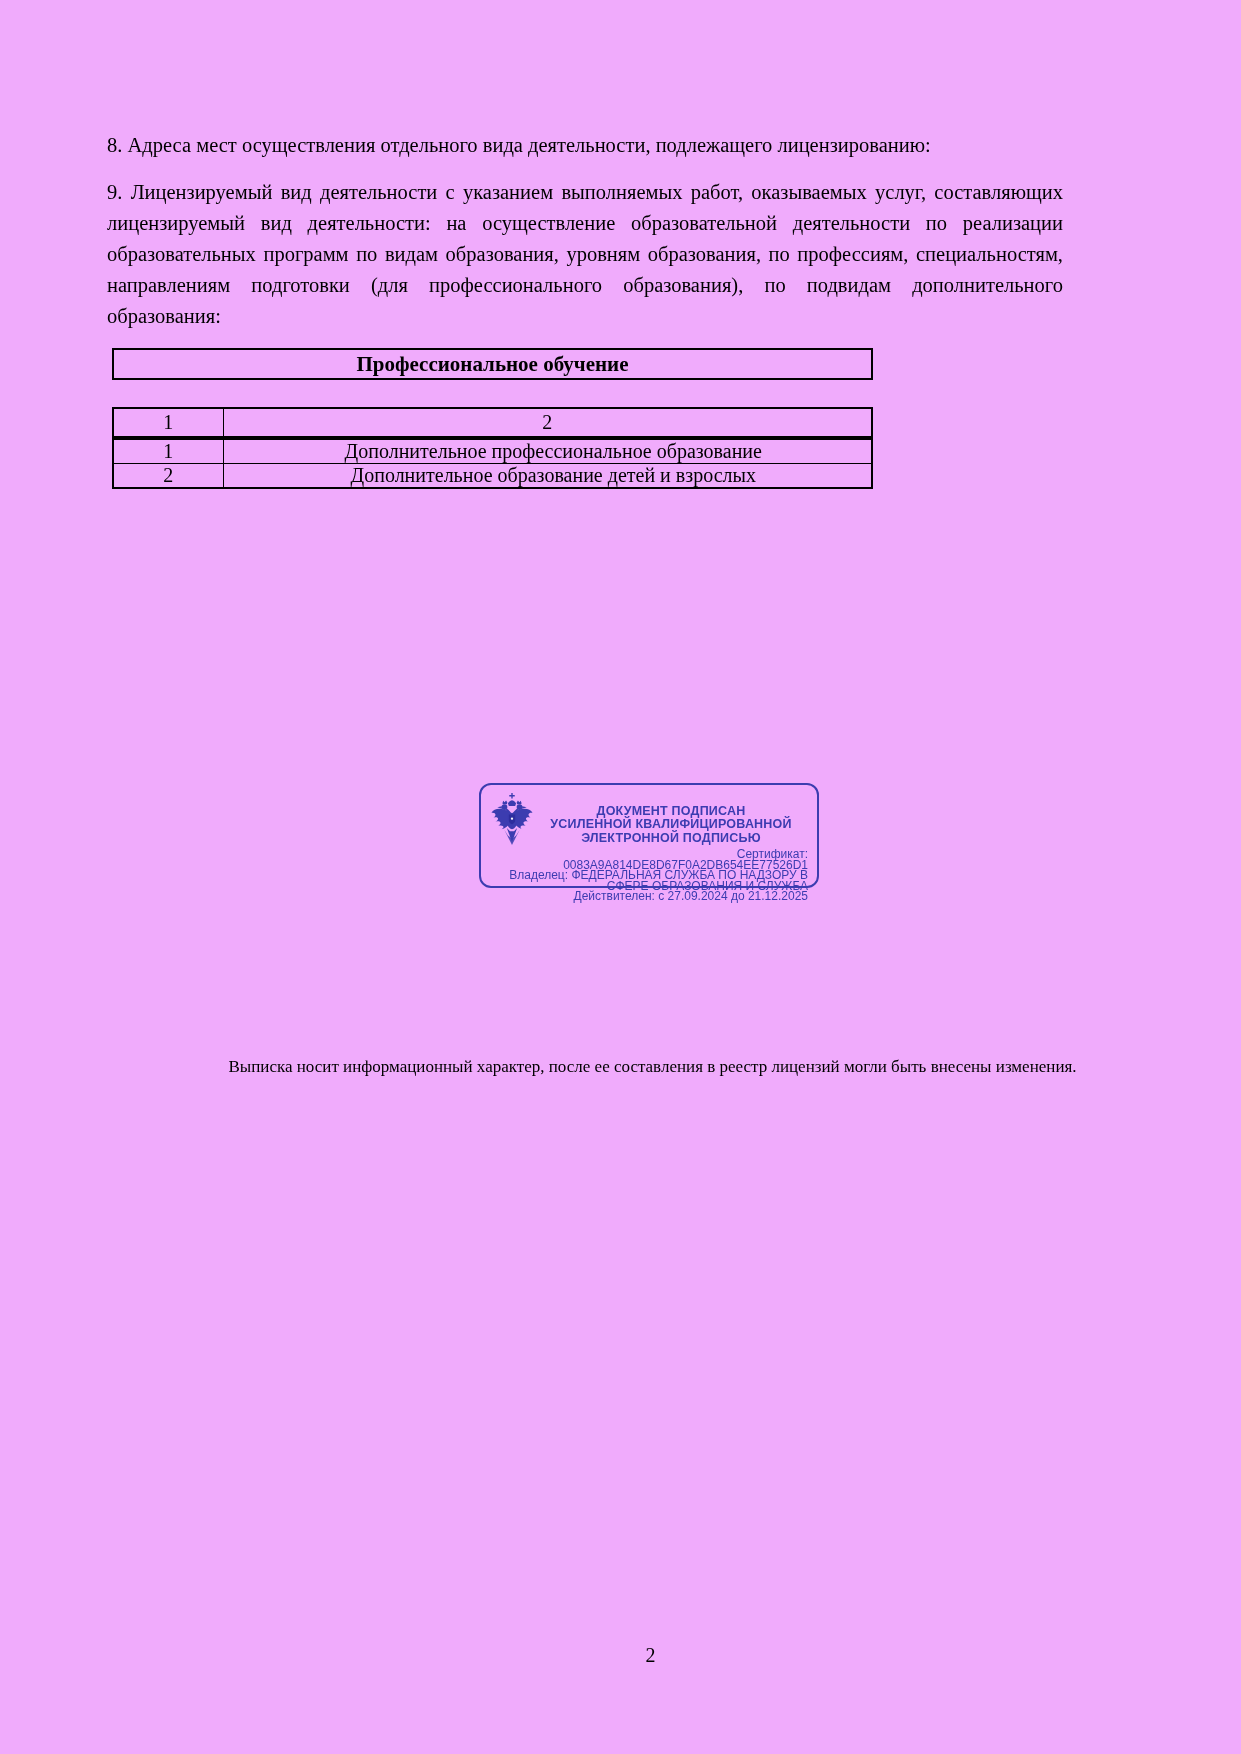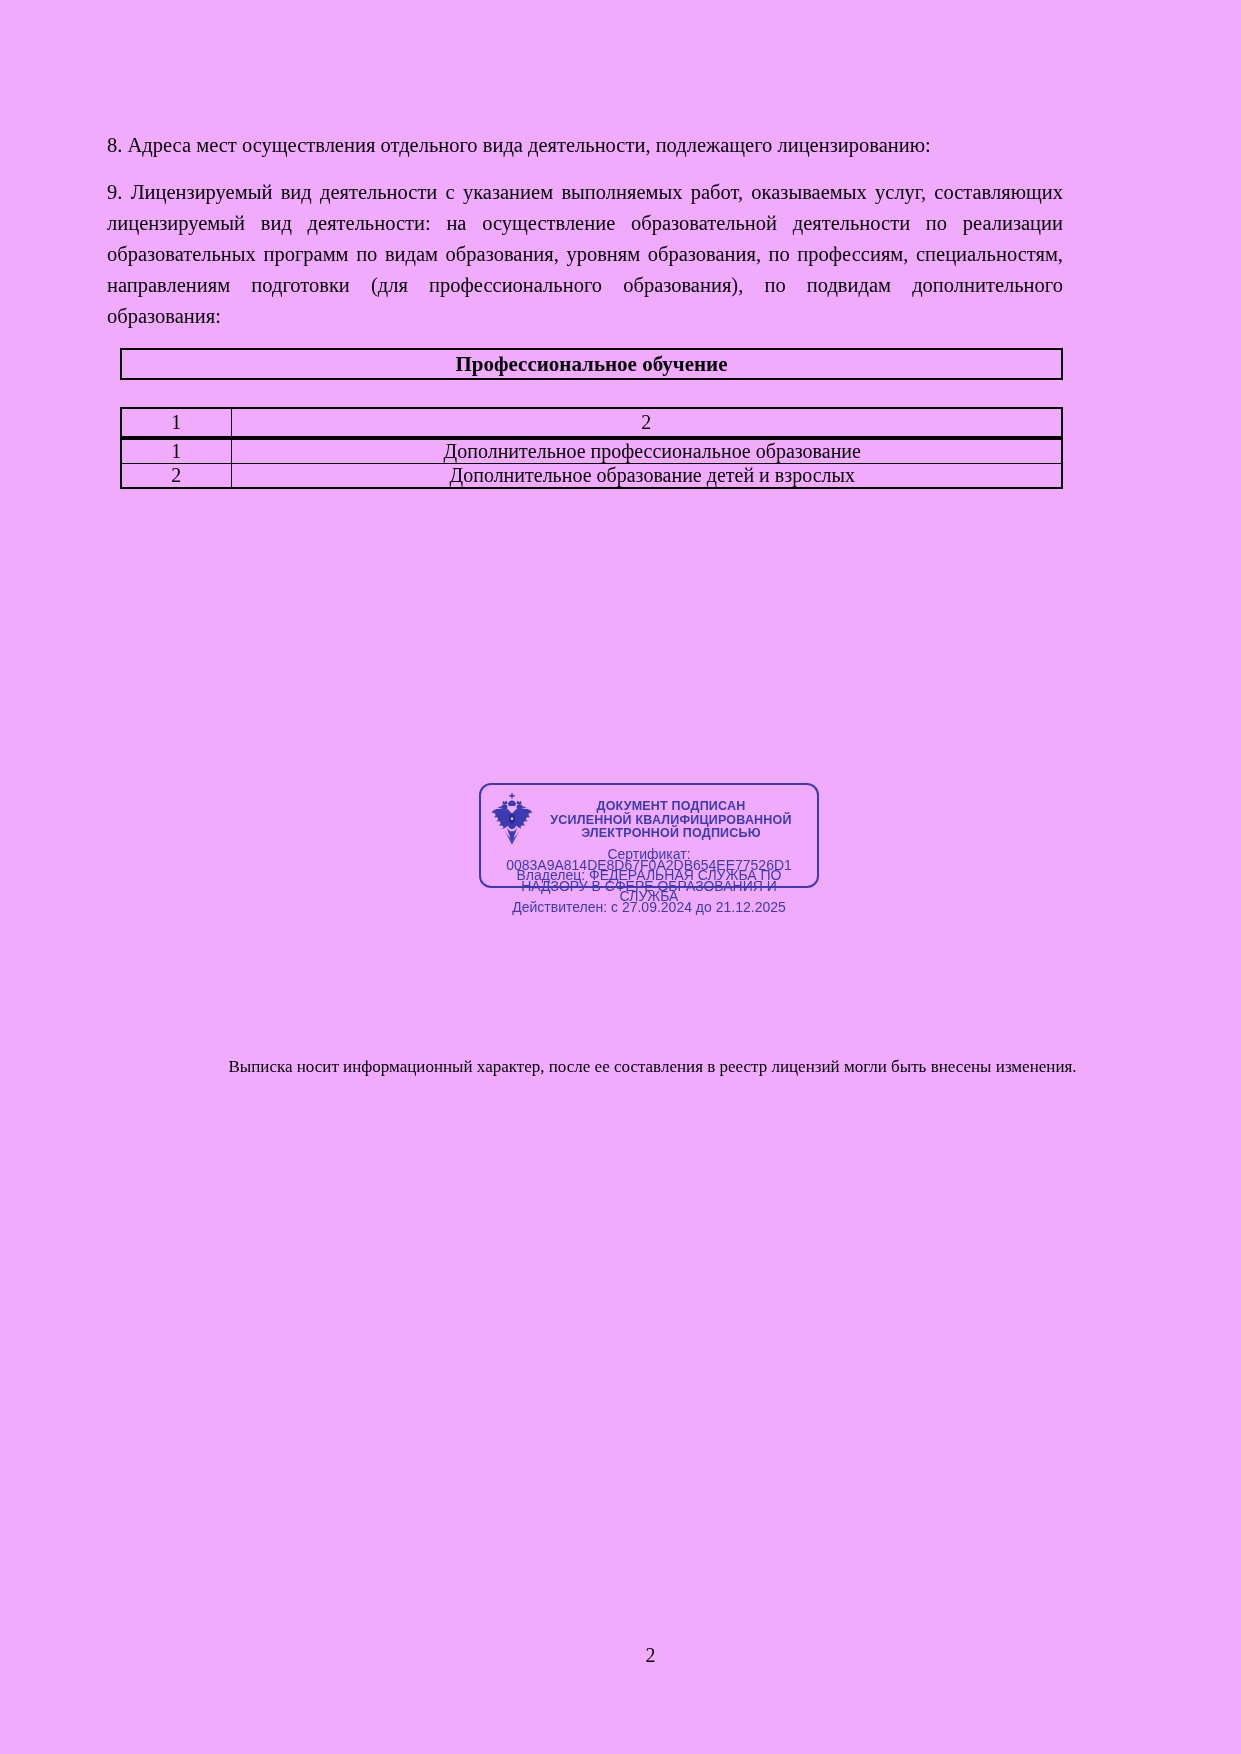--- a/index.html
+++ b/index.html
@@ -24,22 +24,22 @@
     line-height:31px;
   }
   .justify { text-align:justify; }
   .para-9 { margin-top:16px; }
   .para-10 { margin-top:78px; }
 
   
   table.doc-table {
     border-collapse:collapse;
     table-layout:fixed;
-    width:943px;
-    margin-left:13px;
+    width:761px;
+    margin-left:5px;
     font-size:20px;
   }
   table.doc-table td {
     border:1px solid #000;
     text-align:center;
     vertical-align:middle;
     padding:0 4px;
   }
   table.doc-table { border:2px solid #000; }
   .tbl-professional { margin-top:16px; }
@@ -58,36 +58,36 @@
     position:absolute;
     left:479px; top:783px;
     width:340px; height:105px;
     box-sizing:border-box;
     border:2px solid #3c3cb0;
     border-radius:12px;
     color:#3c3cb0;
     font-family:"Liberation Sans", sans-serif;
     padding:7px 9px 5px 9px;
   }
-  .stamp-top { display:flex; align-items:center; }
+  .stamp-top { display:flex; align-items:flex-end; }
   .stamp-emblem { flex:0 0 44px; width:44px; height:52px; margin-top:1px; }
   .stamp-titles {
     flex:1;
     text-align:center;
     font-weight:bold;
     font-size:12.5px;
     line-height:13.5px;
     padding-top:4px;
     letter-spacing:0.2px;
   }
   .stamp-cert {
     margin-top:4px;
-    font-size:14px;
+    font-size:12px;
     line-height:10.5px;
-    text-align:center;
+    text-align:right;
   }
 
   
   .footer-note {
     position:absolute;
     left:32px; top:1056px;
     width:1241px;
     text-align:center;
     font-size:17px;
     line-height:21px;

